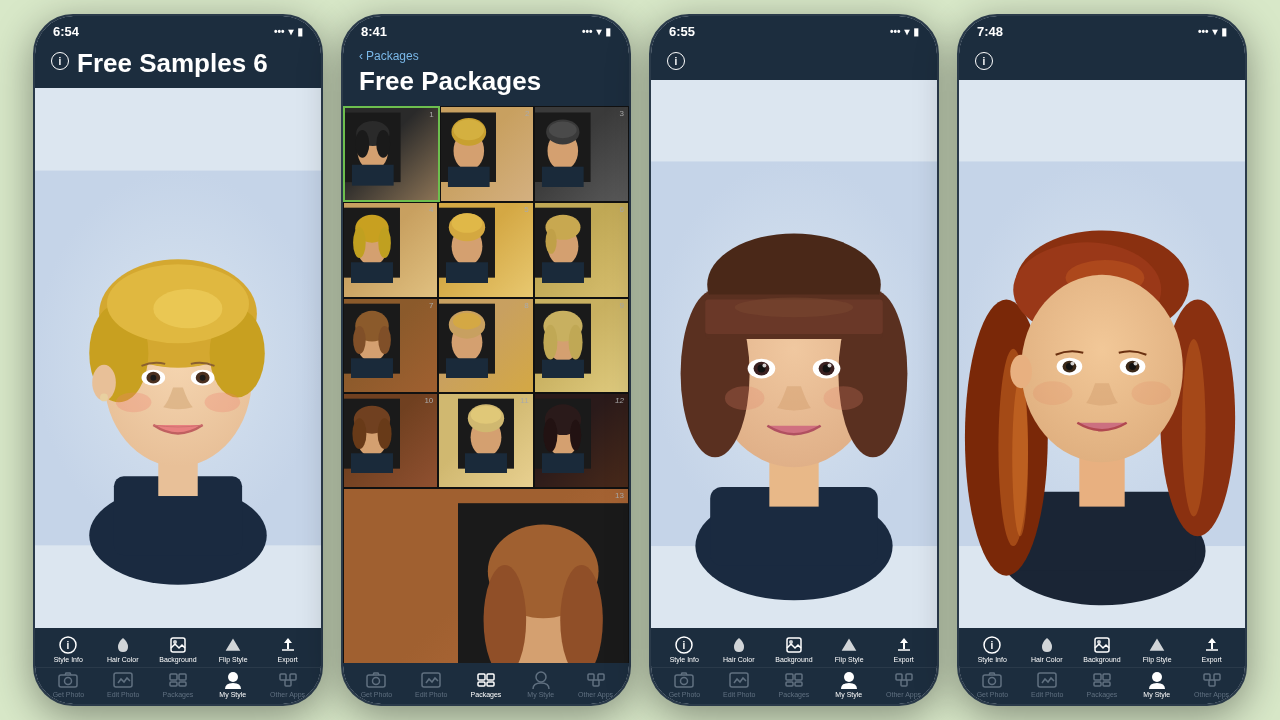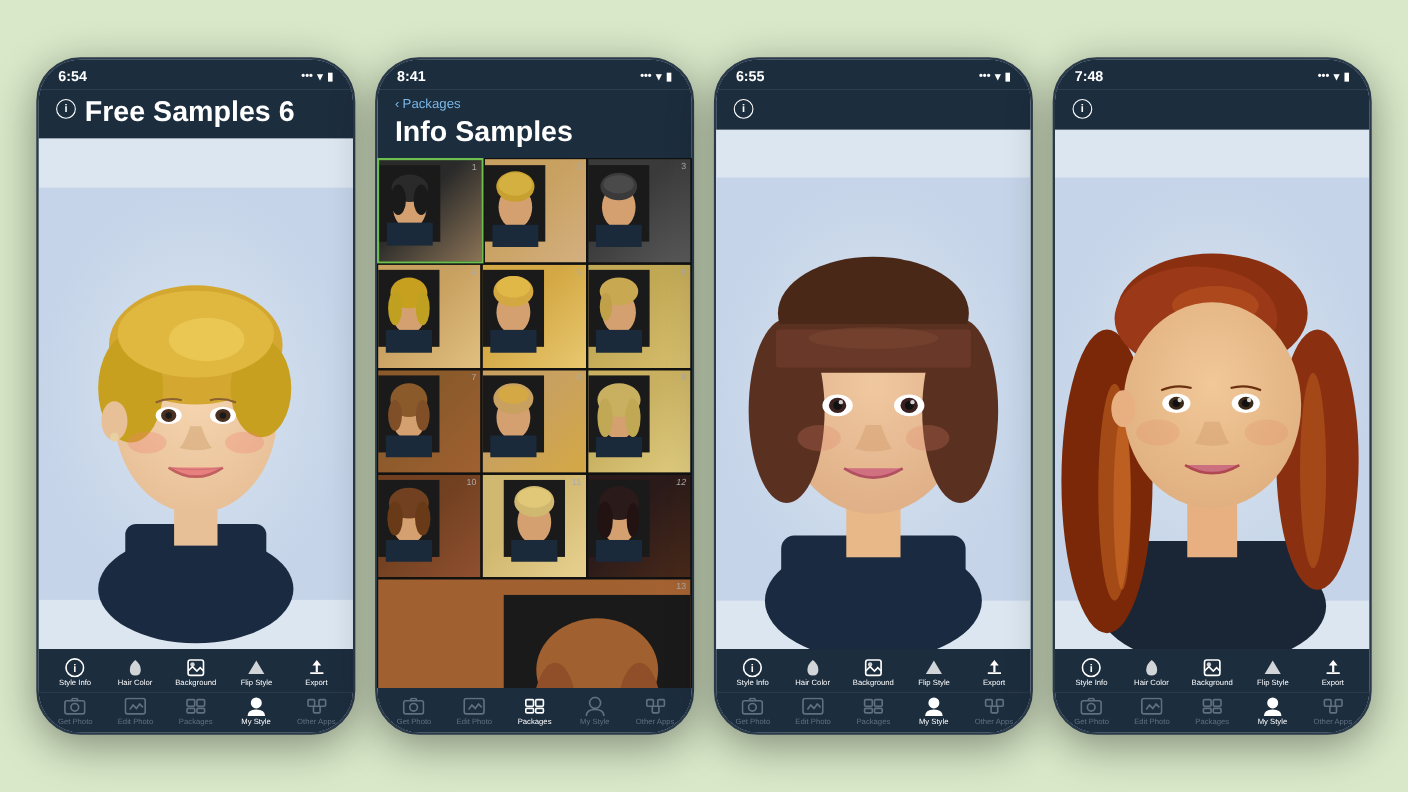--- a/index.html
+++ b/index.html
@@ -14,21 +14,21 @@
       overflow: hidden;
     }
     .phones-container {
       display: flex;
       gap: 18px;
       align-items: center;
       padding: 20px;
     }
     .phone {
       width: 290px;
-      height: 616px;
+      height: 692px;
       background: #1a2a3a;
       border-radius: 40px;
       overflow: hidden;
       position: relative;
       border: 2px solid #2a3a4a;
       box-shadow: 0 10px 40px rgba(0,0,0,0.4);
     }
     .phone-inner {
       width: 100%;
       height: 100%;
@@ -385,21 +385,21 @@
           <span>•••</span>
           <span>▾</span>
           <span>▮</span>
         </div>
       </div>
       <div class="header">
         <div class="header-nav">
           <span>‹</span>
           <span>Packages</span>
         </div>
-        <div class="header-title">Info Samples</div>
+        <div class="header-title">Free Packages</div>
       </div>
       <div class="main-content grid-content">
 
         <div class="grid-row">
           <div class="grid-cell selected thumb-1">
             <span class="grid-cell-num">1</span>
             <svg class="mini-face" viewBox="0 0 80 100" xmlns="http://www.w3.org/2000/svg">
               <rect width="80" height="100" fill="#1a1a1a"></rect>
               <ellipse cx="40" cy="55" rx="22" ry="28" fill="#d4a070"></ellipse>
               <ellipse cx="40" cy="30" rx="24" ry="18" fill="#2a2a2a"></ellipse>

